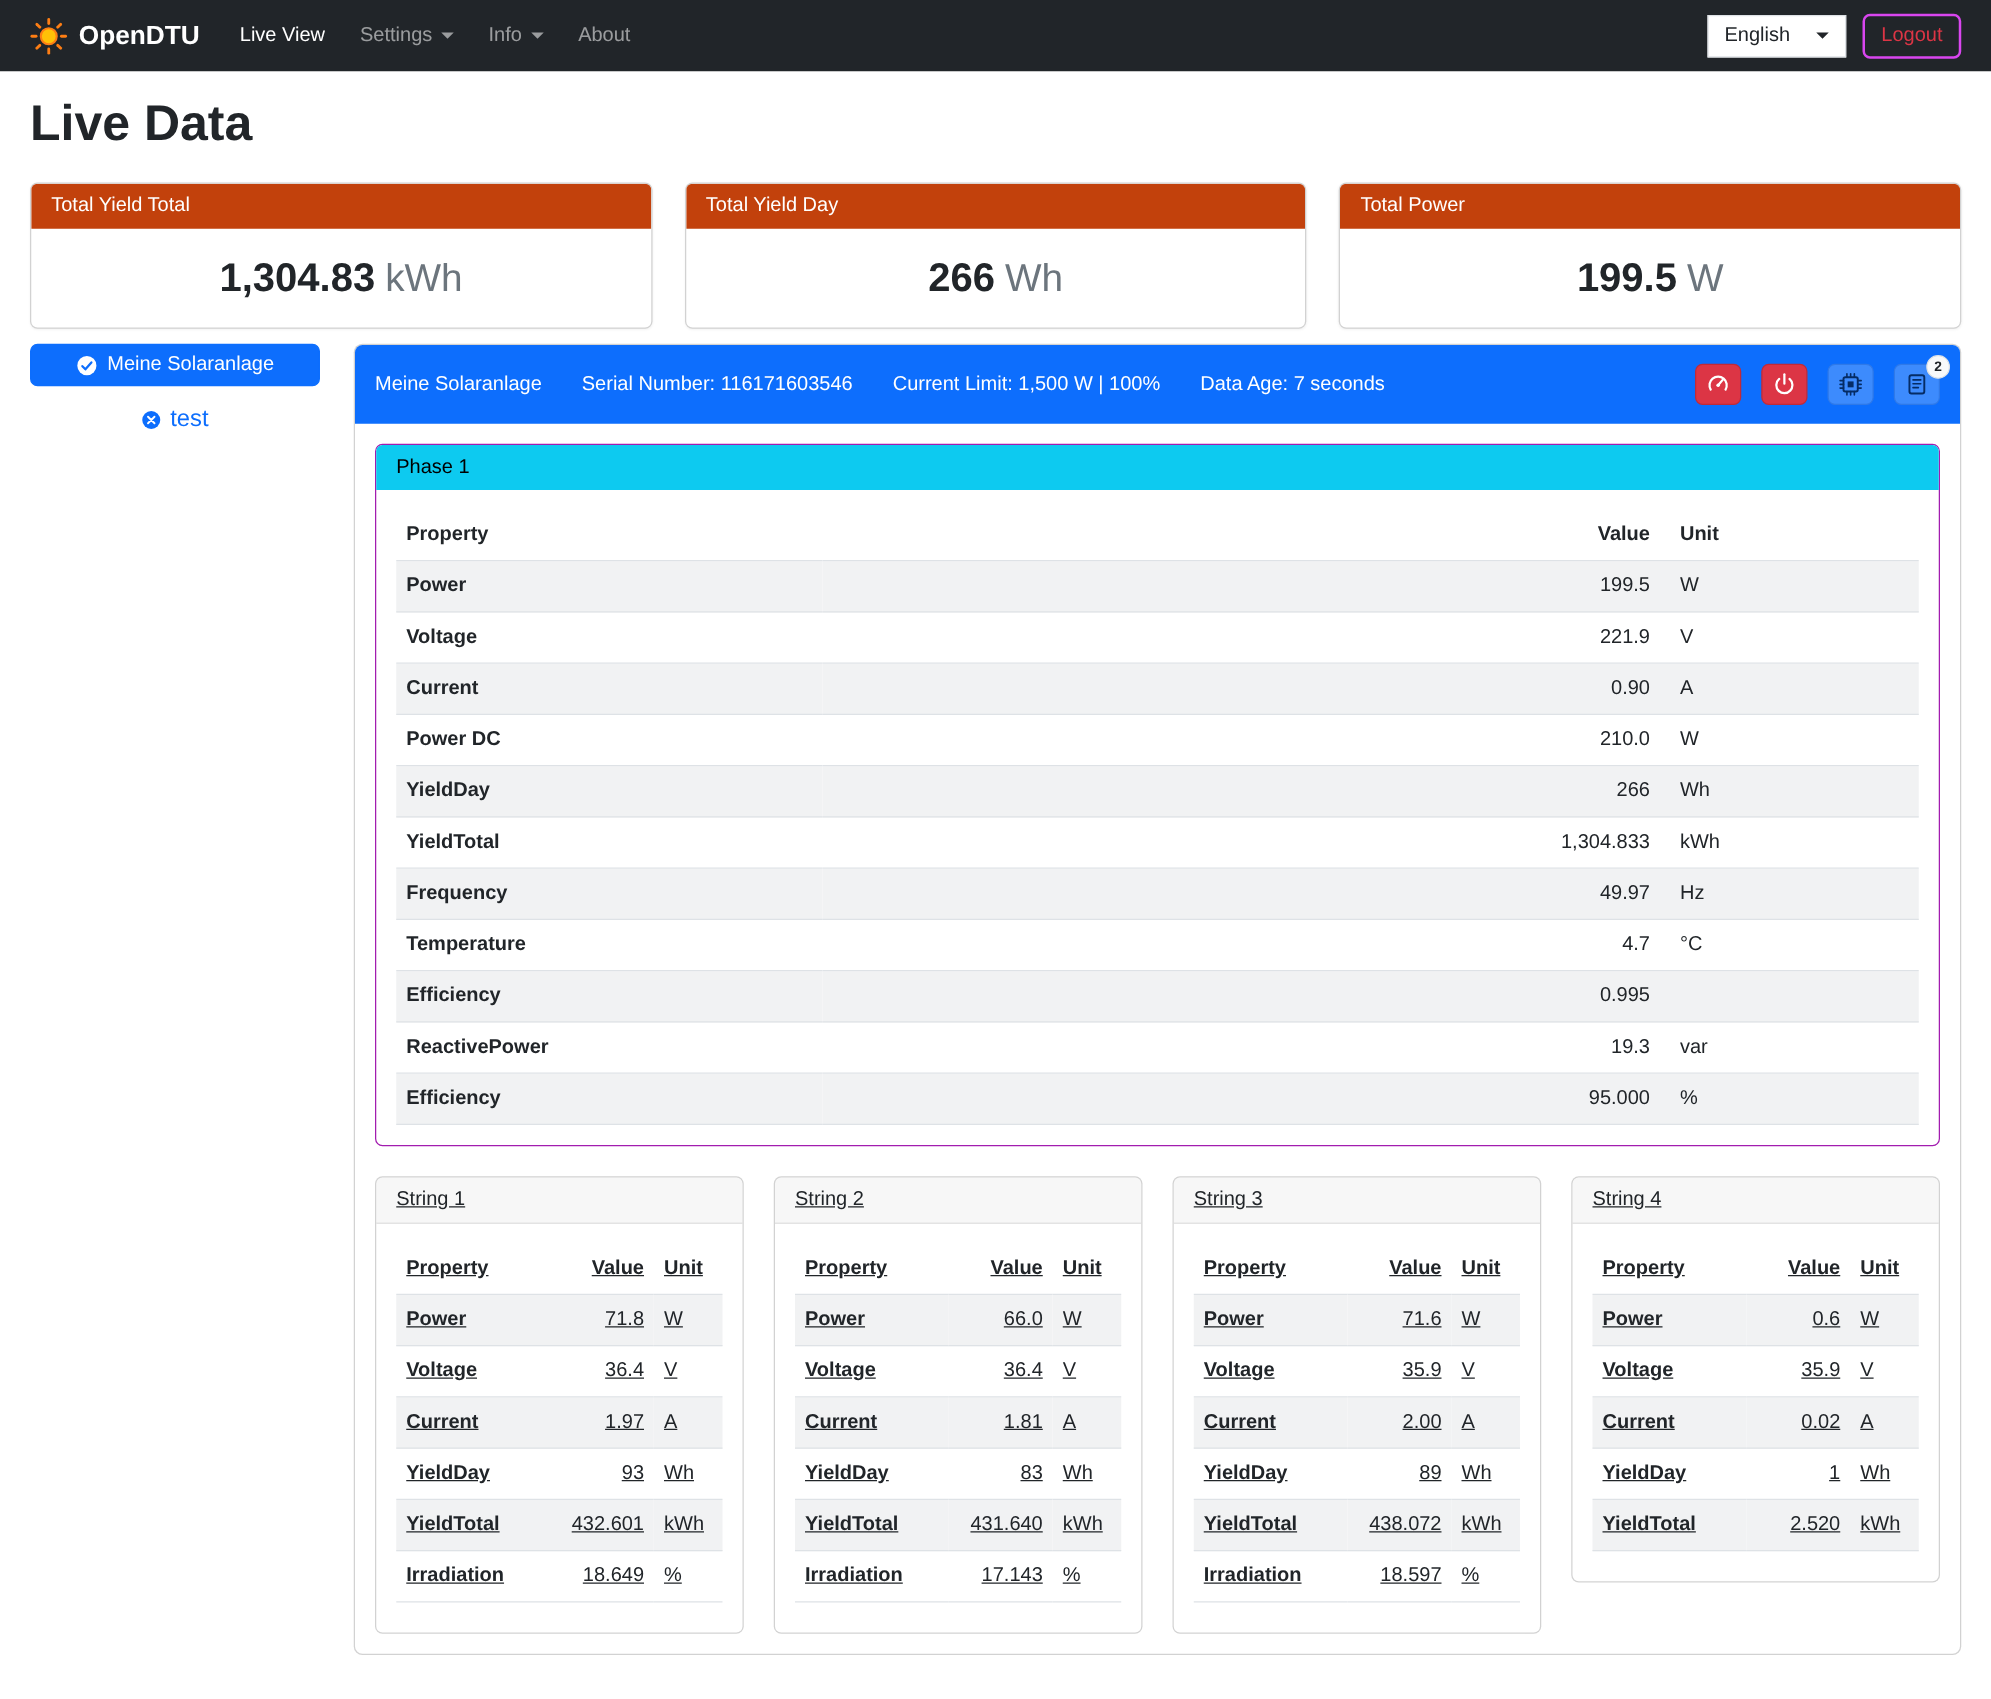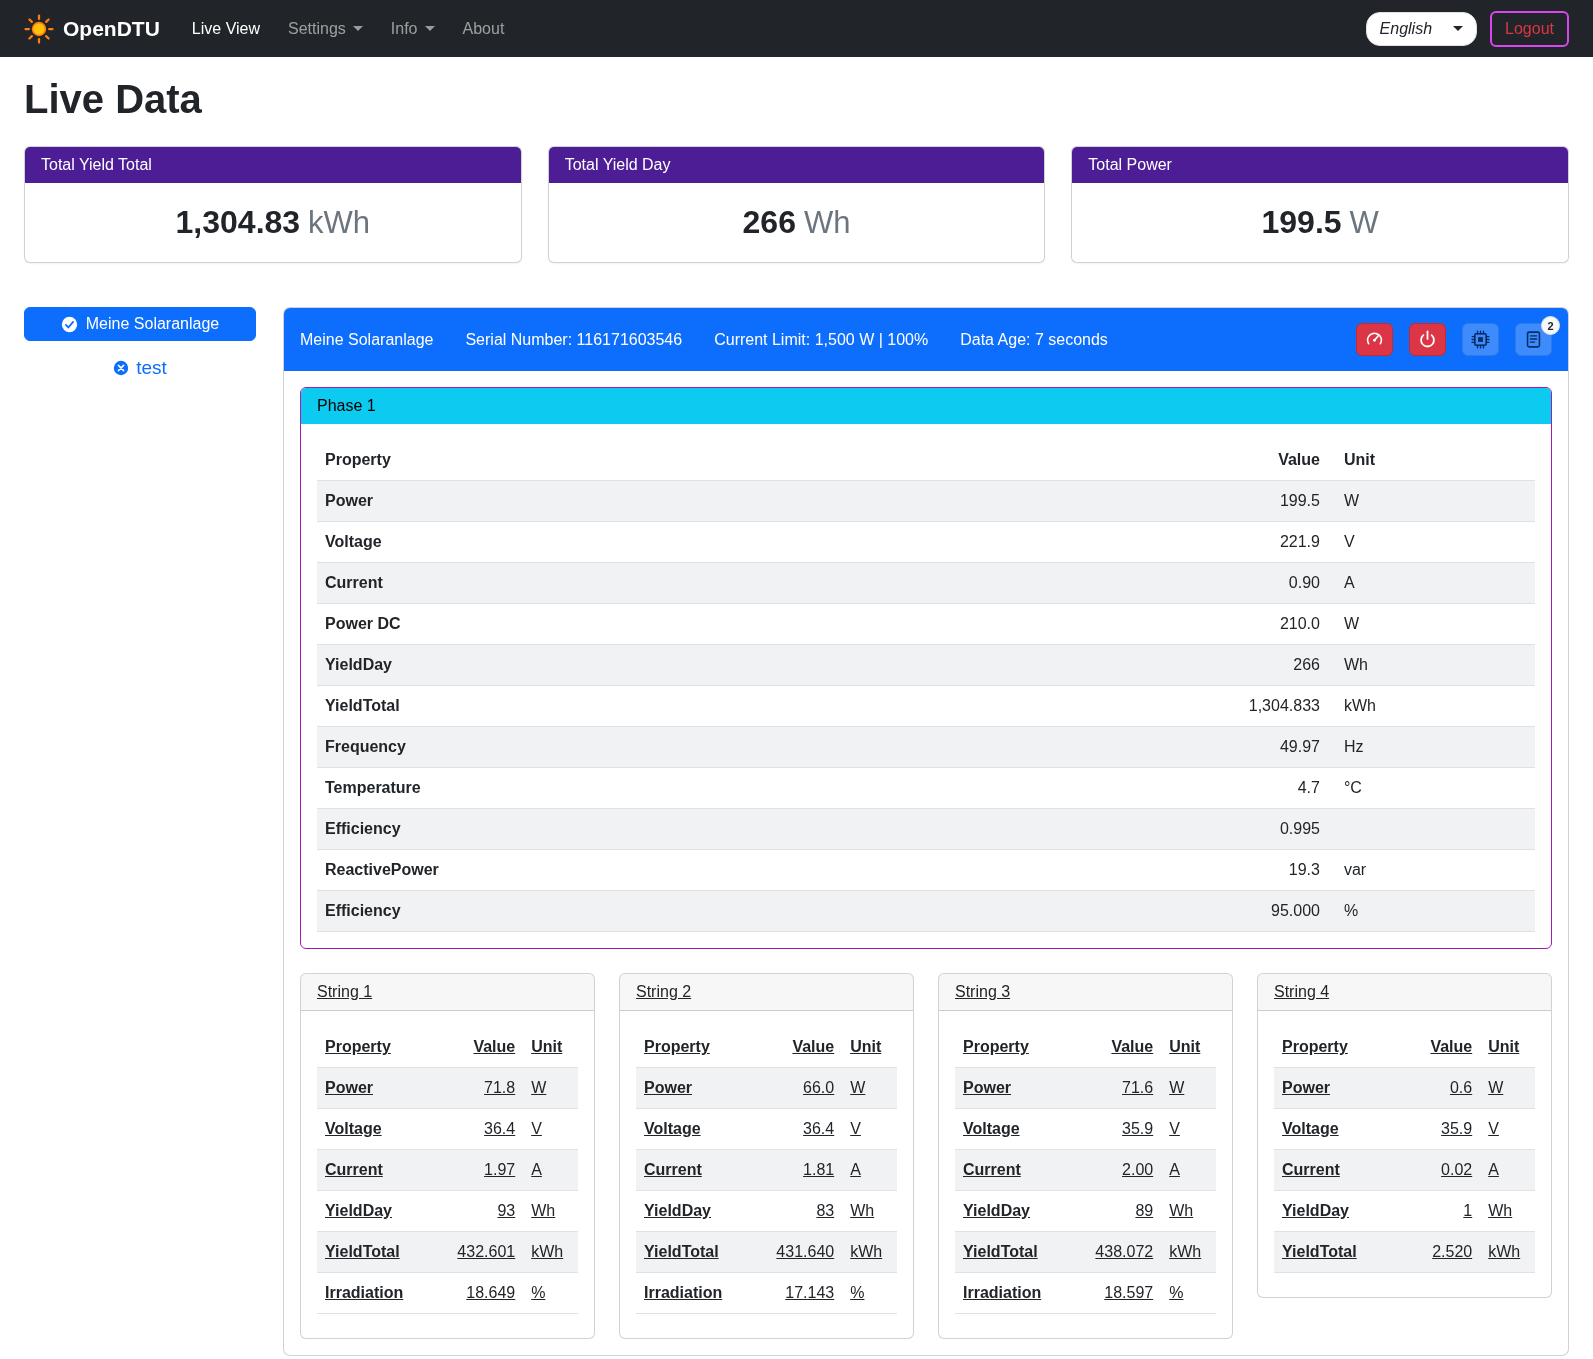--- a/index.html
+++ b/index.html
@@ -47,29 +47,28 @@
     border-top: 5px solid currentColor;
     border-left: 5px solid transparent;
     border-right: 5px solid transparent;
     margin-left: 7px;
   }
   .nav-right { margin-left: auto; display: flex; align-items: center; }
   .lang-select {
     background: #fff;
     color: #212529;
     border: 1px solid #dee2e6;
-    border-radius: 14px;
+    border-radius: 0;
     padding: 7px 13px;
     display: flex;
     align-items: center;
     gap: 14px;
     cursor: pointer;
     margin-right: 13px;
     font-size: 16px;
-    font-style: italic;
   }
   .logout-btn {
     background: transparent;
     color: #dc3545;
     border: 2px solid #d946ef;
     border-radius: 6px;
     padding: 7px 13px;
     font-size: 16px;
     font-family: inherit;
     cursor: pointer;
@@ -86,31 +85,31 @@
 
   
   .summary-row { display: flex; gap: 26px; }
   .card {
     background: #fff;
     border: 1px solid rgba(0,0,0,.175);
     border-radius: 6px;
   }
   .summary-card { flex: 1 1 0; overflow: hidden; box-shadow: 0 1px 2px rgba(0,0,0,.05); }
   .summary-card .card-header-green {
-    background: #4c1d95;
+    background: #c2410c;
     color: #fff;
     padding: 9px 16px;
     font-size: 16px;
   }
   .summary-body { padding: 21px 16px; text-align: center; }
   .summary-value { font-size: 32px; font-weight: 600; color: #212529; }
   .summary-unit { font-size: 31px; font-weight: 500; color: #6c757d; margin-left: 8px; }
 
   
-  .main-row { display: flex; gap: 27px; margin-top: 44px; align-items: flex-start; }
+  .main-row { display: flex; gap: 27px; margin-top: 12px; align-items: flex-start; }
   .sidebar { width: 232px; flex: 0 0 232px; }
   .inverter-btn {
     width: 100%;
     background: #0d6efd;
     color: #fff;
     border: 1px solid #0d6efd;
     border-radius: 6px;
     padding: 7px 10px;
     font-size: 16px;
     font-family: inherit;

